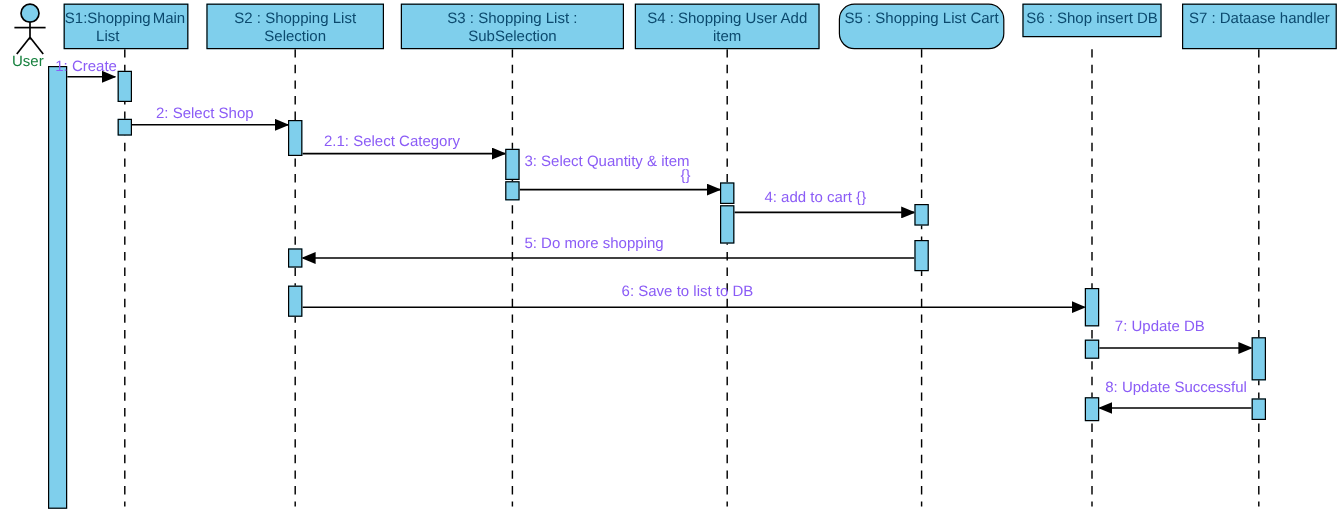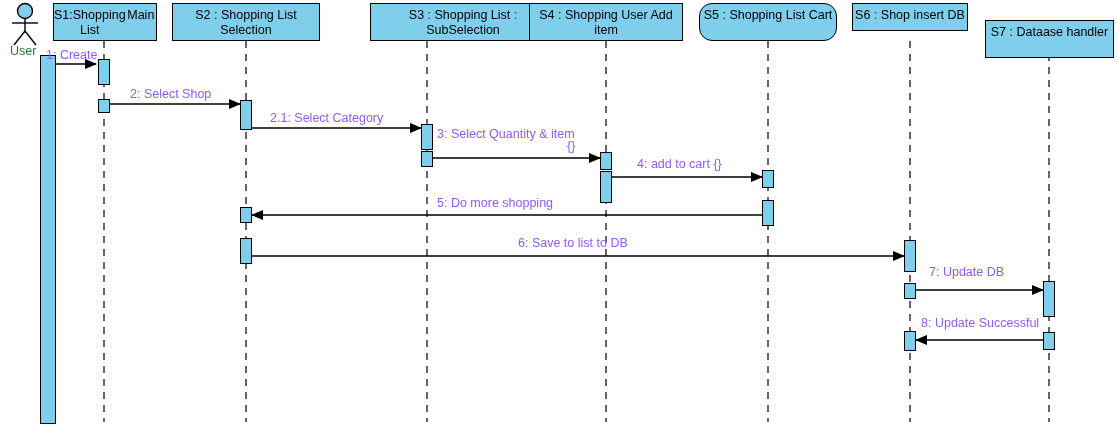--- a/index.html
+++ b/index.html
@@ -23,21 +23,21 @@
     left: 0;
     top: 0;
     width: 1118px;
     height: 439px;
   }
   .lifeline-header {
     position: absolute;
     box-sizing: border-box;
     background: #7FCFEC;
     border: 1px solid #000000;
-    color: #000000;
+    color: #0c4a6e;
     font-size: 12.5px;
     line-height: 15px;
     text-align: center;
     display: flex;
     align-items: flex-start;
     justify-content: center;
     padding-top: 4px;
   }
   .lifeline-header span {
     display: block;
@@ -109,33 +109,33 @@
   </svg>
 
   <div id="headers-layer">
       <div class="lifeline-header" style="left: 53px; top: 3px; width: 104px; height: 38px;">
         <span>S1:Shopping List</span>
         <span>Main</span>
       </div>
       <div class="lifeline-header" style="left: 172px; top: 3px; width: 148px; height: 38px;">
         <span>S2 : Shopping List Selection</span>
       </div>
-      <div class="lifeline-header" style="left: 334px; top: 3px; width: 186px; height: 38px; margin-left: 36px;">
+      <div class="lifeline-header" style="left: 334px; top: 3px; width: 186px; height: 38px;">
         <span>S3 : Shopping List : SubSelection</span>
       </div>
       <div class="lifeline-header" style="left: 529px; top: 3px; width: 154px; height: 38px;">
         <span>S4 : Shopping User Add item</span>
       </div>
       <div class="lifeline-header" style="left: 699px; top: 3px; width: 138px; height: 38px; border-radius: 13px;">
         <span>S5 : Shopping List Cart</span>
       </div>
       <div class="lifeline-header" style="left: 852px; top: 3px; width: 116px; height: 28px;">
         <span>S6 : Shop insert DB</span>
       </div>
-      <div class="lifeline-header" style="left: 985px; top: 20px; width: 129px; height: 38px;">
+      <div class="lifeline-header" style="left: 985px; top: 3px; width: 129px; height: 38px;">
         <span>S7 : Dataase handler</span>
       </div>
     </div>
   <div id="activations-layer">
       <div class="activation" style="left: 40px; top: 55px; width: 16px; height: 369px;"></div>
       <div class="activation" style="left: 98px; top: 59px; width: 12px; height: 26px;"></div>
       <div class="activation" style="left: 98px; top: 99px; width: 12px; height: 14px;"></div>
       <div class="activation" style="left: 240px; top: 100px; width: 12px; height: 30px;"></div>
       <div class="activation" style="left: 240px; top: 207px; width: 12px; height: 16px;"></div>
       <div class="activation" style="left: 240px; top: 238px; width: 12px; height: 26px;"></div>

